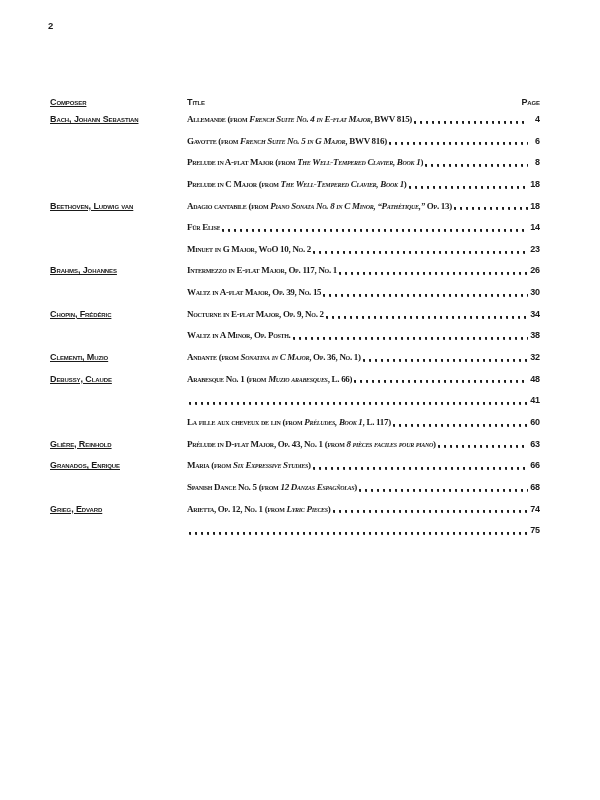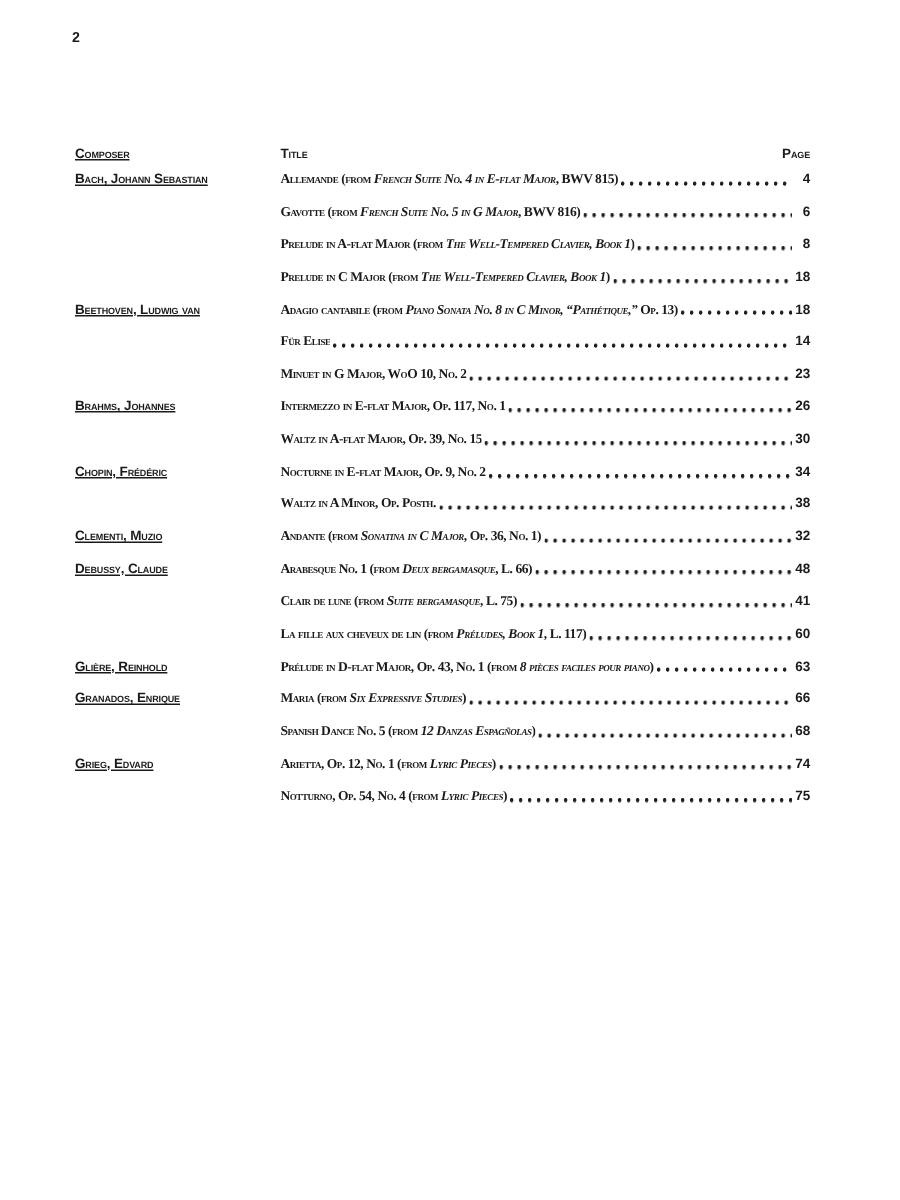--- a/index.html
+++ b/index.html
@@ -169,29 +169,28 @@
           <div class="c-comp">Clementi, Muzio</div>
           <div class="c-title">
             <span class="tt"><span>Andante (from </span><i>Sonatina in C Major</i><span>, Op. 36, No. 1)</span></span>
             <span class="dots"></span>
             <span class="pg">32</span>
           </div>
         </div>
         <div class="row">
           <div class="c-comp">Debussy, Claude</div>
           <div class="c-title">
-            <span class="tt"><span>Arabesque No. 1 (from </span><i>Deux bergamasque</i><span>, L. 66)</span></span>
+            <span class="tt"><span>Arabesque No. 1 (from </span><i>Muzio arabesques</i><span>, L. 66)</span></span>
             <span class="dots"></span>
             <span class="pg">48</span>
           </div>
         </div>
         <div class="row">
           <div class="c-comp"></div>
           <div class="c-title">
-            <span class="tt"><span>Clair de lune (from </span><i>Suite bergamasque</i><span>, L. 75)</span></span>
             <span class="dots"></span>
             <span class="pg">41</span>
           </div>
         </div>
         <div class="row">
           <div class="c-comp"></div>
           <div class="c-title">
             <span class="tt"><span>La fille aux cheveux de lin (from </span><i>Préludes, Book 1</i><span>, L. 117)</span></span>
             <span class="dots"></span>
             <span class="pg">60</span>
@@ -225,21 +224,20 @@
           <div class="c-comp">Grieg, Edvard</div>
           <div class="c-title">
             <span class="tt"><span>Arietta, Op. 12, No. 1 (from </span><i>Lyric Pieces</i><span>)</span></span>
             <span class="dots"></span>
             <span class="pg">74</span>
           </div>
         </div>
         <div class="row">
           <div class="c-comp"></div>
           <div class="c-title">
-            <span class="tt"><span>Notturno, Op. 54, No. 4 (from </span><i>Lyric Pieces</i><span>)</span></span>
             <span class="dots"></span>
             <span class="pg">75</span>
           </div>
         </div>
       </div>
 
   </div>
 </div>
 
 </body></html>

